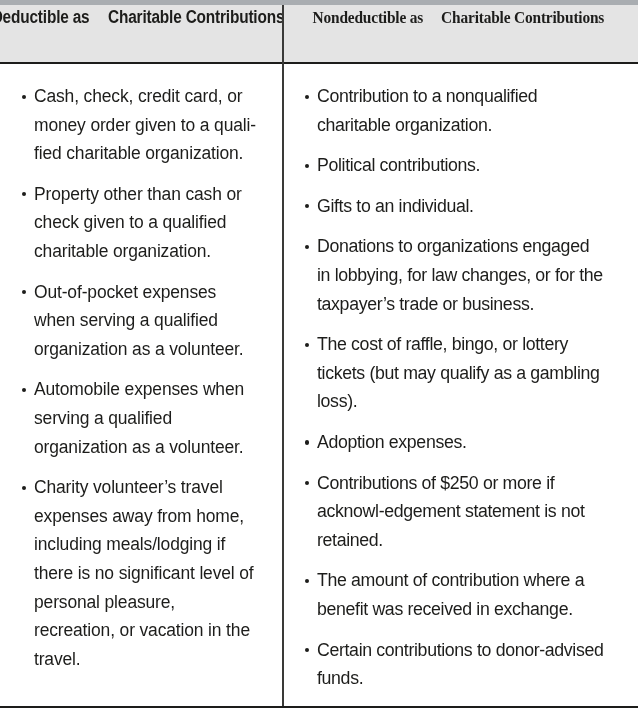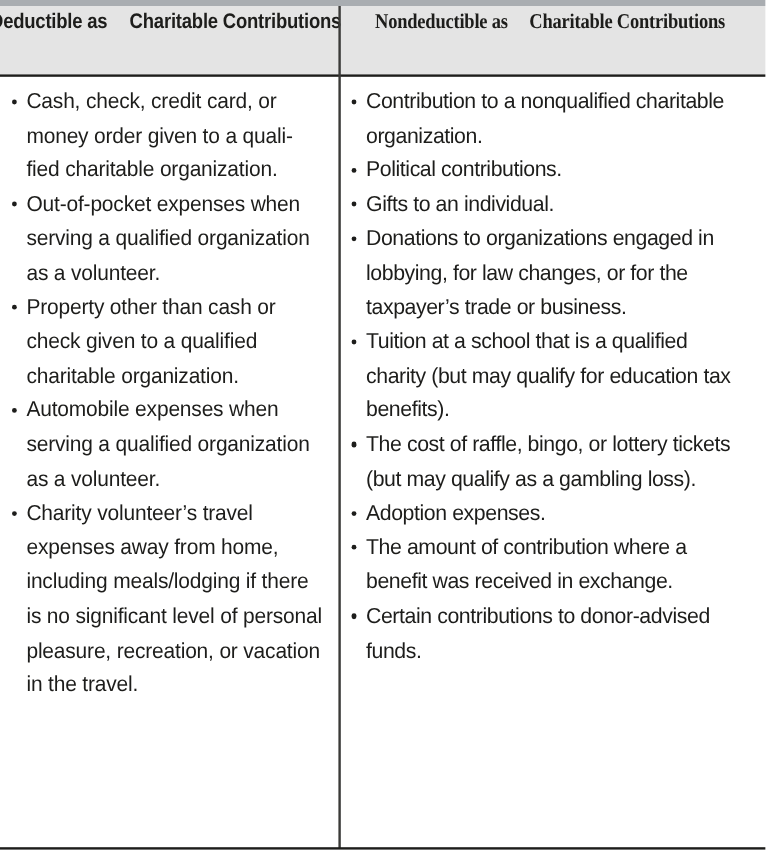--- a/index.html
+++ b/index.html
@@ -119,21 +119,21 @@
     margin: 0;
     padding: 0;
   }
   ul.bullets li {
     position: relative;
     padding-left: 13px;
     font-size: 18px;
     line-height: 28.6px;
     letter-spacing: -0.15px;
     color: #1d1d1b;
-    margin: 0;
+    margin: 12px;
   }
   .body-cell.right ul.bullets li {
     letter-spacing: -0.35px;
   }
   ul.bullets li .dot {
     position: absolute;
     left: 1px;
     top: 12.5px;
     width: 4.2px;
     height: 4.2px;
@@ -172,25 +172,25 @@
 
   <div class="body-row">
     <div class="body-cell left">
       <ul class="bullets">
           <li>
             <span class="dot"></span>
             <span class="txt">Cash, check, credit card, or money order given to a quali-fied charitable organization.</span>
           </li>
           <li>
             <span class="dot"></span>
+            <span class="txt">Property other than cash or check given to a qualified charitable organization.</span>
+          </li>
+          <li>
+            <span class="dot"></span>
             <span class="txt">Out-of-pocket expenses when serving a qualified organization as a volunteer.</span>
-          </li>
-          <li>
-            <span class="dot"></span>
-            <span class="txt">Property other than cash or check given to a qualified charitable organization.</span>
           </li>
           <li>
             <span class="dot"></span>
             <span class="txt">Automobile expenses when serving a qualified organization as a volunteer.</span>
           </li>
           <li>
             <span class="dot"></span>
             <span class="txt">Charity volunteer’s travel expenses away from home, including meals/lodging if there is no significant level of personal pleasure, recreation, or vacation in the travel.</span>
           </li>
         </ul>
@@ -208,29 +208,29 @@
           <li>
             <span class="dot"></span>
             <span class="txt">Gifts to an individual.</span>
           </li>
           <li>
             <span class="dot"></span>
             <span class="txt">Donations to organizations engaged in lobbying, for law changes, or for the taxpayer’s trade or business.</span>
           </li>
           <li>
             <span class="dot"></span>
-            <span class="txt">Tuition at a school that is a qualified charity (but may qualify for education tax benefits).</span>
-          </li>
-          <li>
-            <span class="dot"></span>
             <span class="txt">The cost of raffle, bingo, or lottery tickets (but may qualify as a gambling loss).</span>
           </li>
           <li>
             <span class="dot"></span>
             <span class="txt">Adoption expenses.</span>
+          </li>
+          <li>
+            <span class="dot"></span>
+            <span class="txt">Contributions of $250 or more if acknowl-edgement statement is not retained.</span>
           </li>
           <li>
             <span class="dot"></span>
             <span class="txt">The amount of contribution where a benefit was received in exchange.</span>
           </li>
           <li>
             <span class="dot"></span>
             <span class="txt">Certain contributions to donor-advised funds.</span>
           </li>
         </ul>

